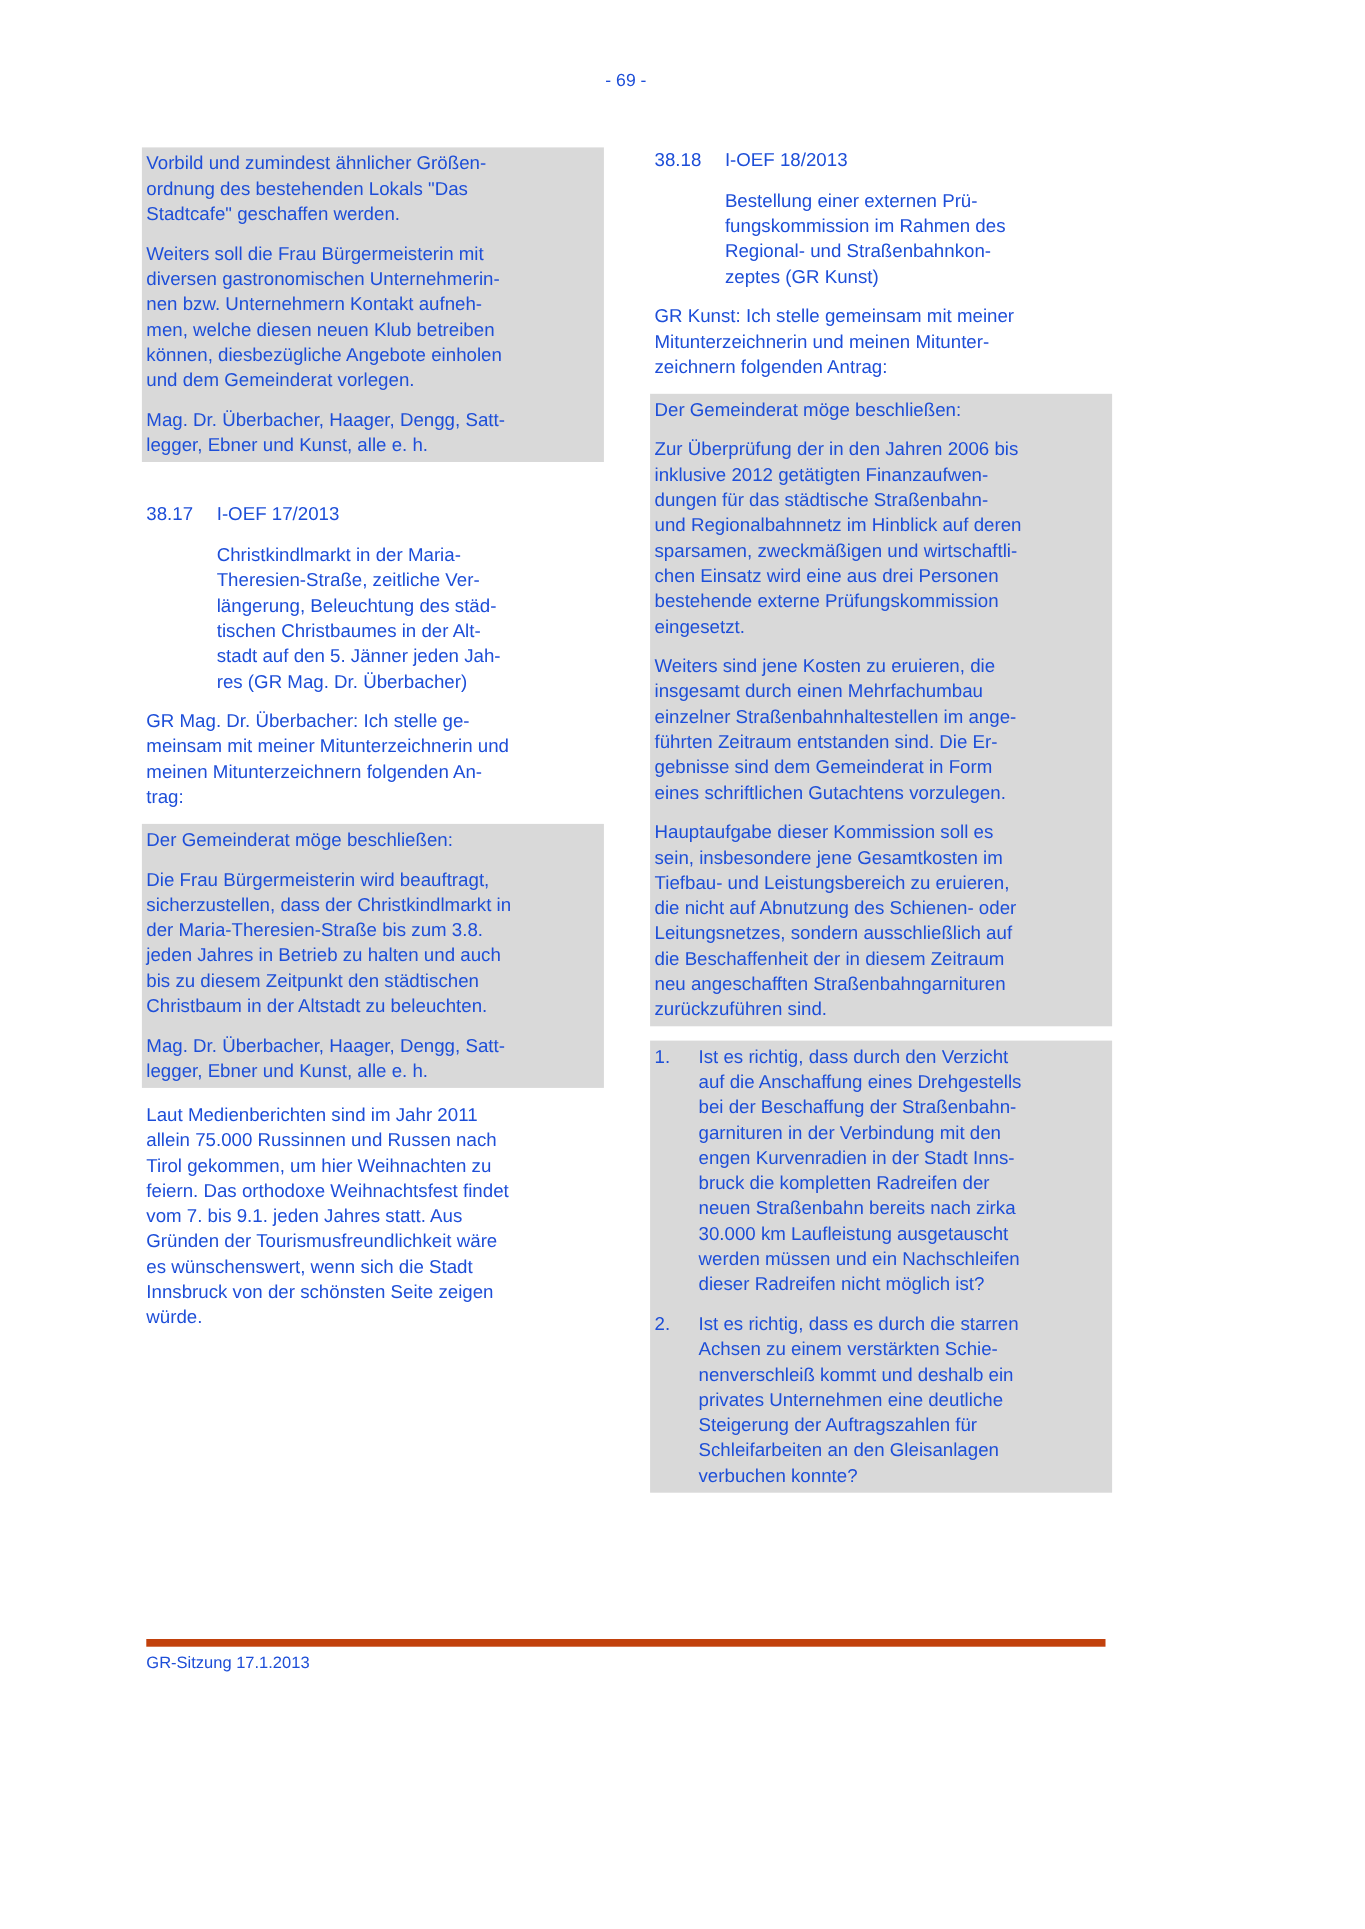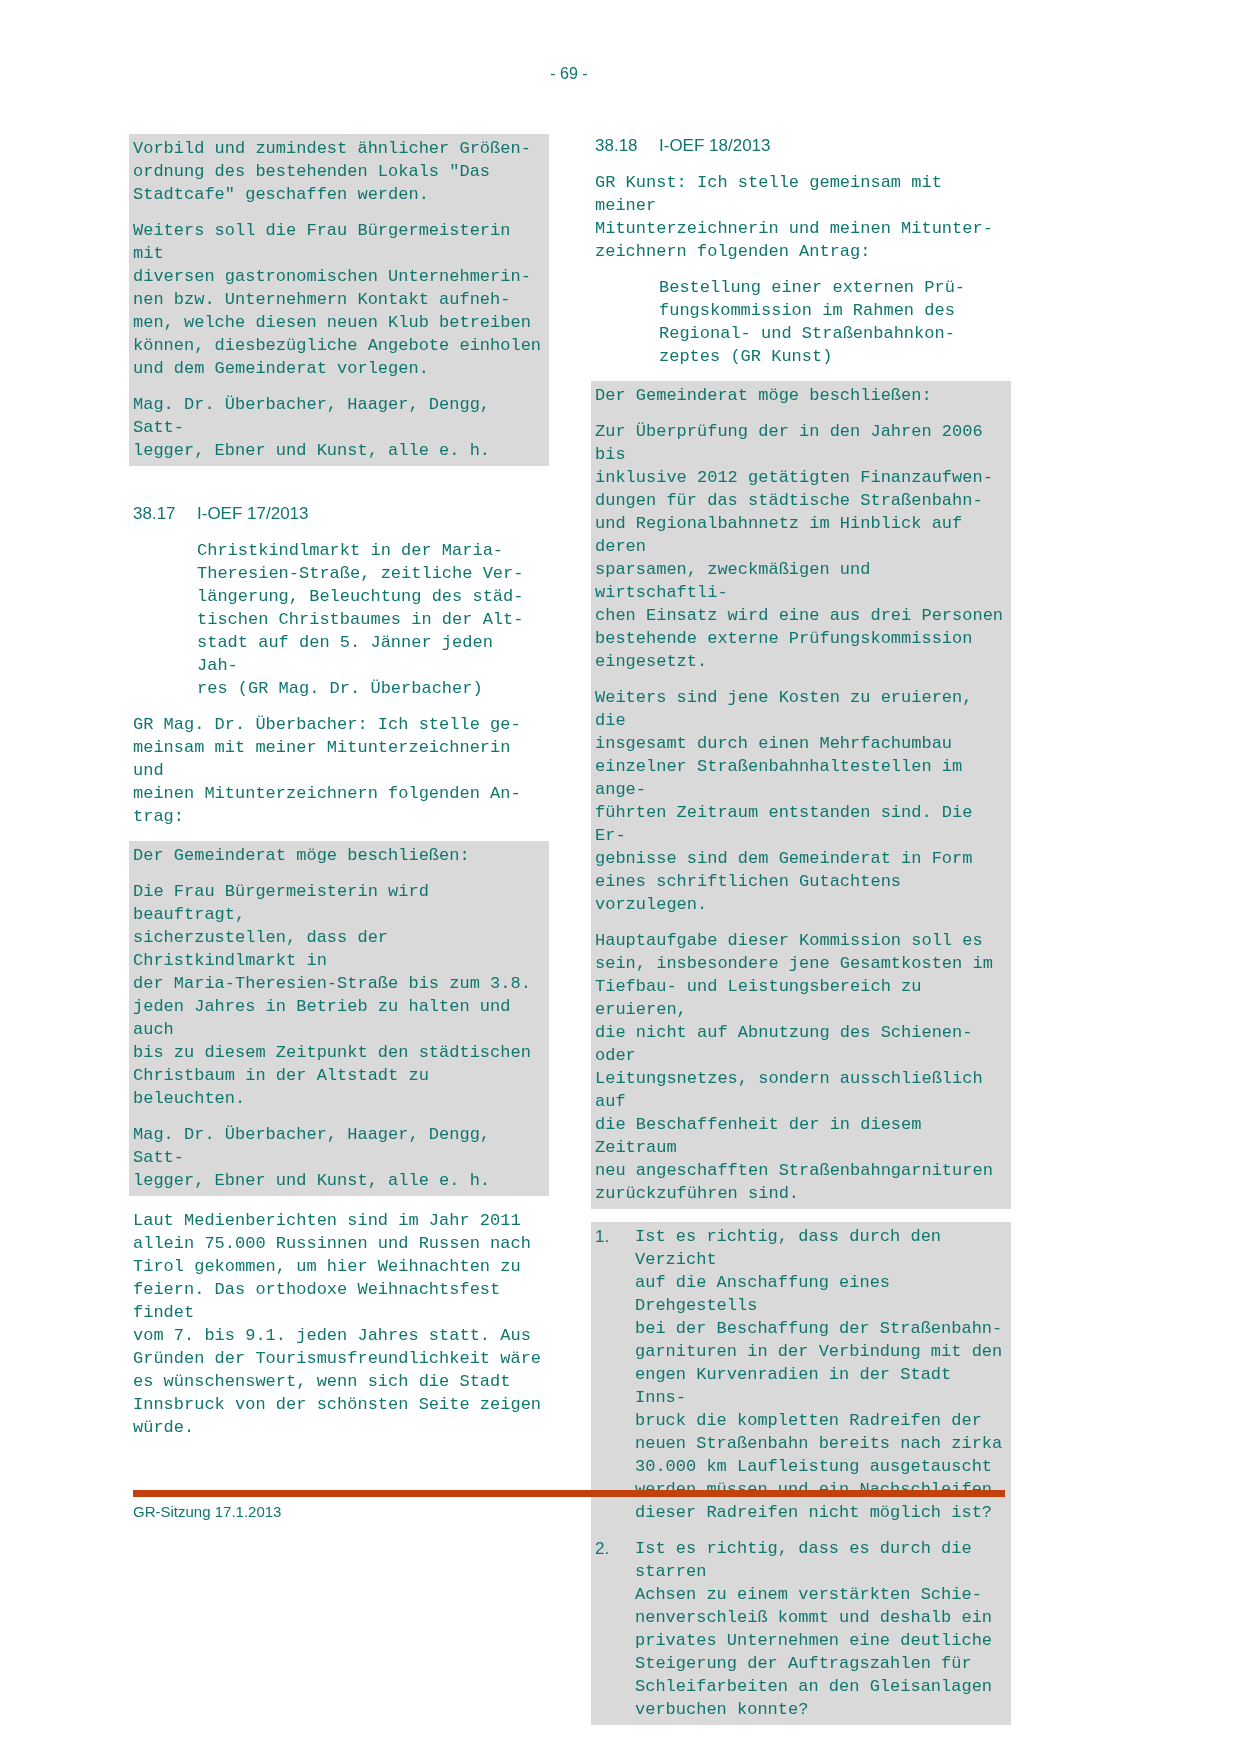--- a/index.html
+++ b/index.html
@@ -5,41 +5,41 @@
   * { box-sizing: border-box; }
   html, body { margin: 0; padding: 0; background: #ffffff; }
   .page {
     position: relative;
     width: 1241px;
     height: 1754px;
     background: #ffffff;
     font-family: "Liberation Sans", "DejaVu Sans", sans-serif;
     font-size: 17px;
     line-height: 23px;
-    color: #0f766e;
+    color: #1d4ed8;
     overflow: hidden;
   }
   .page-number {
     position: absolute;
     top: 62px;
     left: 133px;
     width: 872px;
     text-align: center;
     font-size: 16px;
   }
   .columns {
     position: absolute;
     top: 134px;
     left: 133px;
     width: 872px;
     display: flex;
     gap: 52px;
   }
   .column { width: 410px; }
-  .para { margin: 0 0 13px 0; white-space: pre-line; font-family: Liberation Mono, monospace; }
+  .para { margin: 0 0 13px 0; white-space: pre-line; }
   .hl-group {
     background: #d9d9d9;
     padding: 3px 6px 4px 4px;
     margin: 0 -6px 13px -4px;
   }
   .hl-group .para:last-child { margin-bottom: 0; }
   .item-heading { display: flex; margin: 36px 0 14px 0; }
   .column > :first-child { margin-top: 0; }
   .item-num { flex: 0 0 64px; width: 64px; }
   .item-title { margin-left: 64px; }
@@ -124,28 +124,28 @@
 
     </div>
 
     <div class="column">
 
       <div class="item-heading">
         <span class="item-num">38.18</span>
         <span class="item-code">I-OEF 18/2013</span>
       </div>
 
-      <p class="para">GR Kunst: Ich stelle gemeinsam mit meiner
-Mitunterzeichnerin und meinen Mitunter-
-zeichnern folgenden Antrag:</p>
-
       <p class="para item-title">Bestellung einer externen Prü-
 fungskommission im Rahmen des
 Regional- und Straßenbahnkon-
 zeptes (GR Kunst)</p>
+
+      <p class="para">GR Kunst: Ich stelle gemeinsam mit meiner
+Mitunterzeichnerin und meinen Mitunter-
+zeichnern folgenden Antrag:</p>
 
       <div class="hl-group">
         <p class="para">Der Gemeinderat möge beschließen:</p>
         <p class="para">Zur Überprüfung der in den Jahren 2006 bis
 inklusive 2012 getätigten Finanzaufwen-
 dungen für das städtische Straßenbahn-
 und Regionalbahnnetz im Hinblick auf deren
 sparsamen, zweckmäßigen und wirtschaftli-
 chen Einsatz wird eine aus drei Personen
 bestehende externe Prüfungskommission

